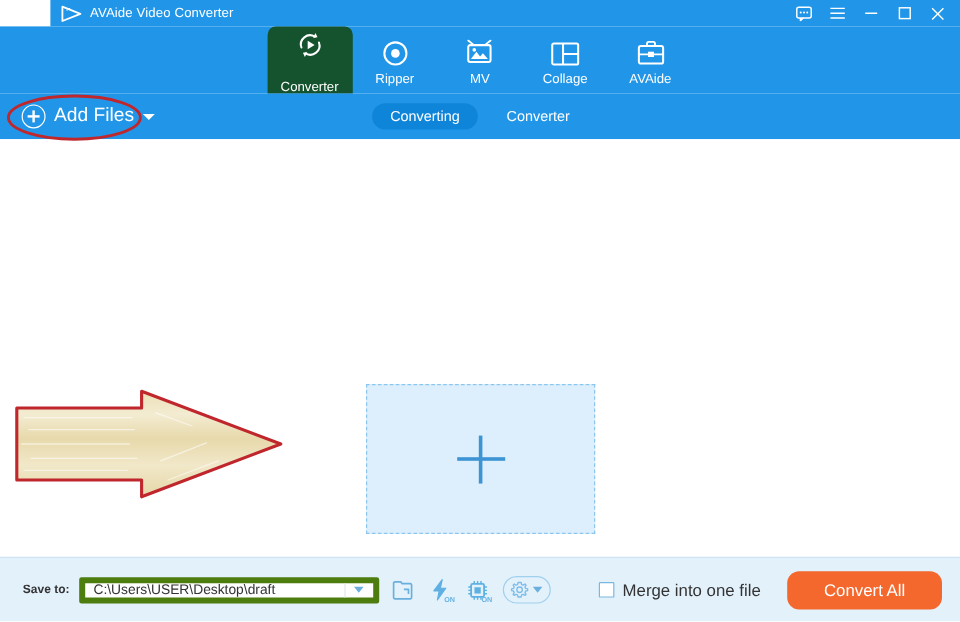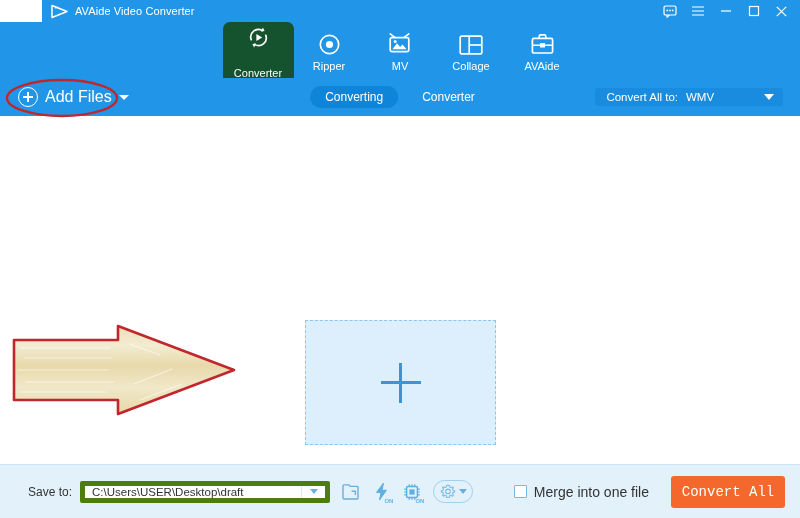--- a/index.html
+++ b/index.html
@@ -134,21 +134,21 @@
     position:absolute; left:251px; top:355px;
     font-size:13px; color:#3c3c3c; white-space:nowrap;
   }
 
   
   .bottombar {
     height:54px; background:#e3f1fb;
     flex:0 0 54px; display:flex; align-items:center;
     border-top:1px solid #cfe5f5; position:relative;
   }
-  .save-label { font-size:12px; color:#333; margin-left:28px; white-space:nowrap; }
+  .save-label { font-size:10px; color:#333; margin-left:19px; white-space:nowrap;font-weight:bold; }
   .path-box {
     margin-left:8px; width:250px; height:22px;
     background:#ffffff; border:5px solid #4d7c0f;
     border-radius:2px; display:flex; align-items:center;
   }
   .path-text {
     flex:1; font-size:11.5px; color:#333; padding-left:7px;
     overflow:hidden; white-space:nowrap;
   }
   .path-caret-box {
@@ -178,26 +178,25 @@
   .merge-wrap {
     margin-left:auto; display:flex; align-items:center; gap:7px;
   }
   .cbox {
     width:13px; height:13px; background:#ffffff;
     border:1.3px solid #7ab8e0; border-radius:1px;
   }
   .merge-label { font-size:14px; color:#333; white-space:nowrap; }
   .convert-btn {
     margin-left:22px; margin-right:15px;
-    width:114px; height:32px;
-    background:#f4682e; border-radius:3px;
+    width:129px; height:32px;
+    background:#f4682e; border-radius:10px;
     color:#ffffff; font-size:14px;
     display:flex; align-items:center; justify-content:center;
     cursor:pointer;
-    font-family:Liberation Mono, monospace;
   }
 
   
   .anno { position:absolute; pointer-events:none; }
   #anno-ellipse { left:4px; top:78px; }
   #anno-arrow   { left:10px; top:324px; }
 </style>
 </head>
 <body>
 
@@ -315,25 +314,20 @@
       <div class="plus-circle"></div>
       <span class="add-files-label">Add Files</span>
       <span class="caret-dn"></span>
     </div>
 
     <div class="seg-wrap">
       <div class="seg active">Converting</div>
       <div class="seg">Converter</div>
     </div>
 
-    <div class="convert-all-to">
-      <span class="cat-label">Convert All to:</span>
-      <span class="cat-value">WMV</span>
-      <span class="cat-caret"></span>
-    </div>
   </div>
 
   <div class="main">
     <div class="dropzone">
       <div class="dz-plus"></div>
     </div>
     <div class="hint">Click here to add media files or drag them here directly</div>
   </div>
 
   <div class="bottombar">

